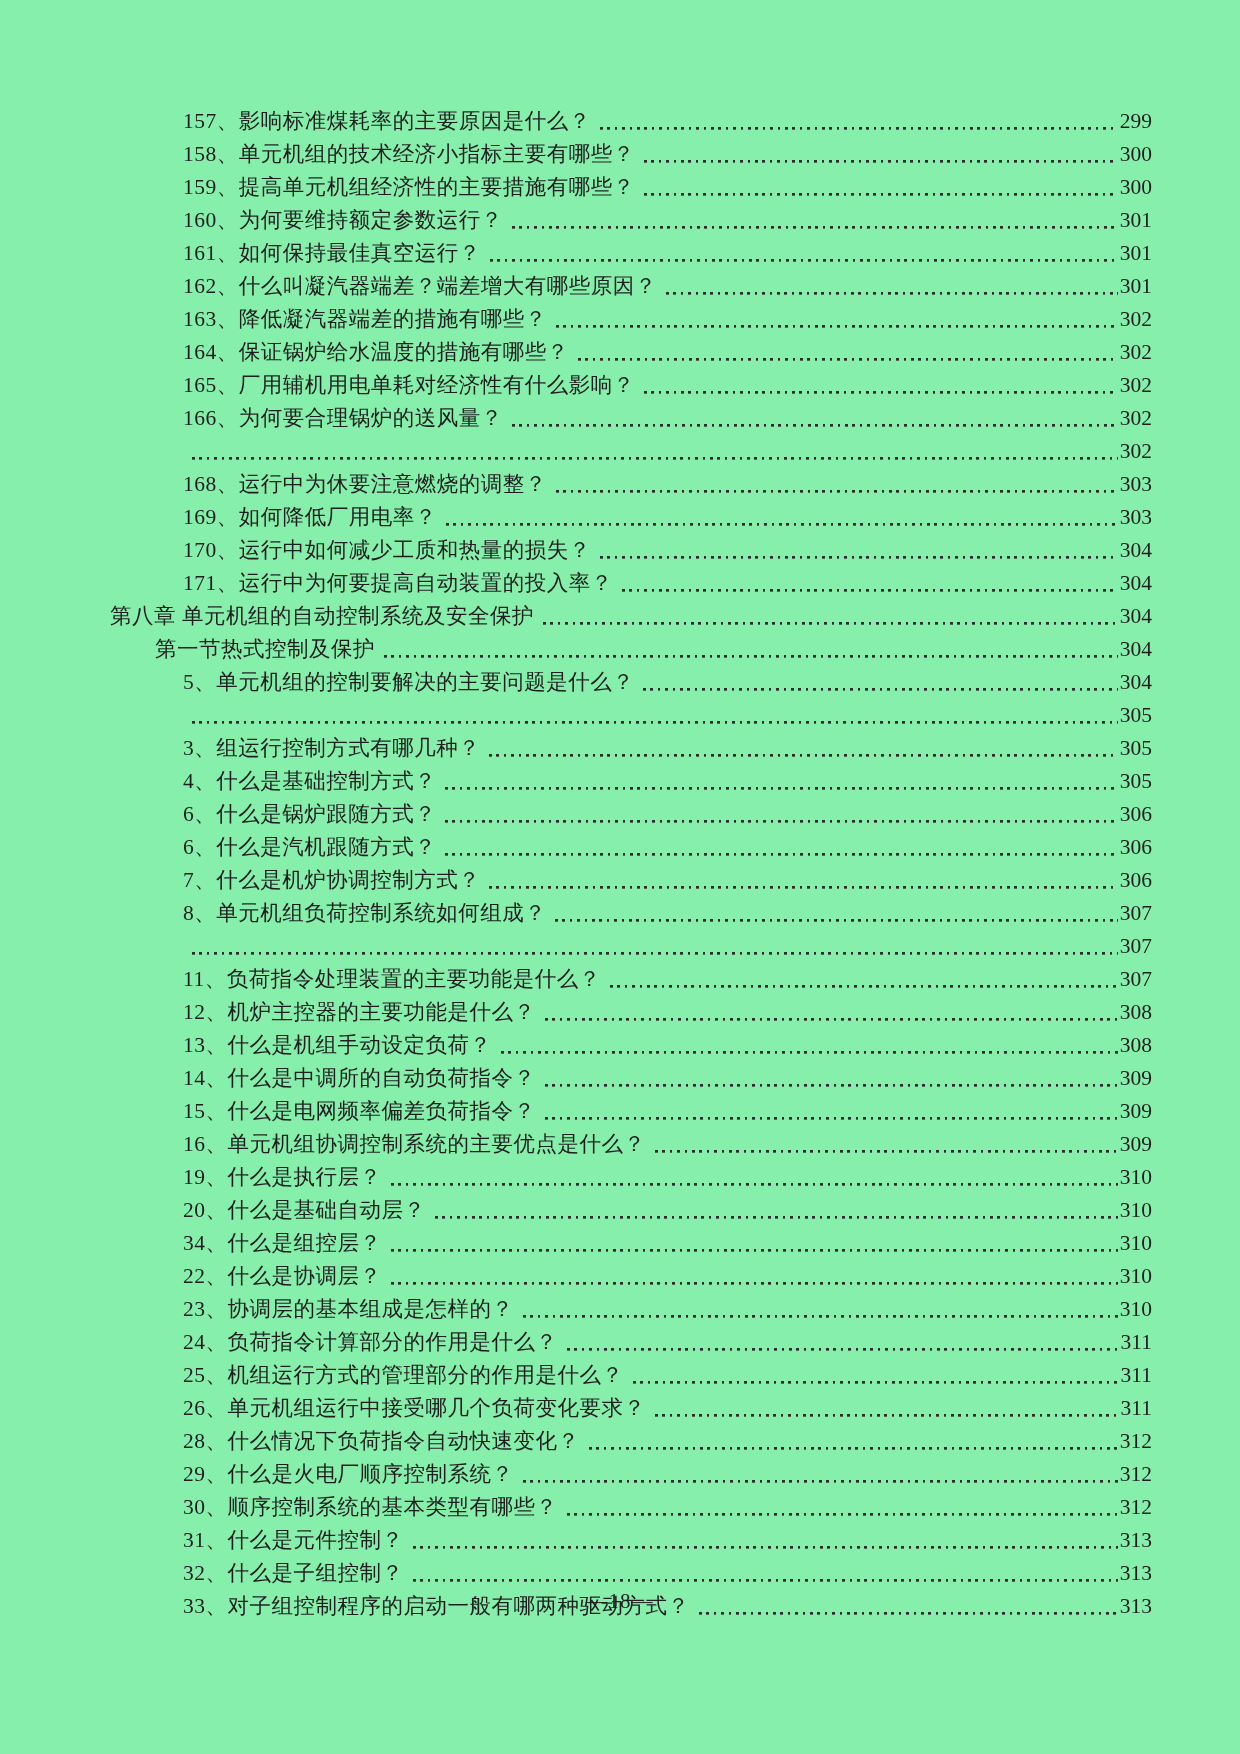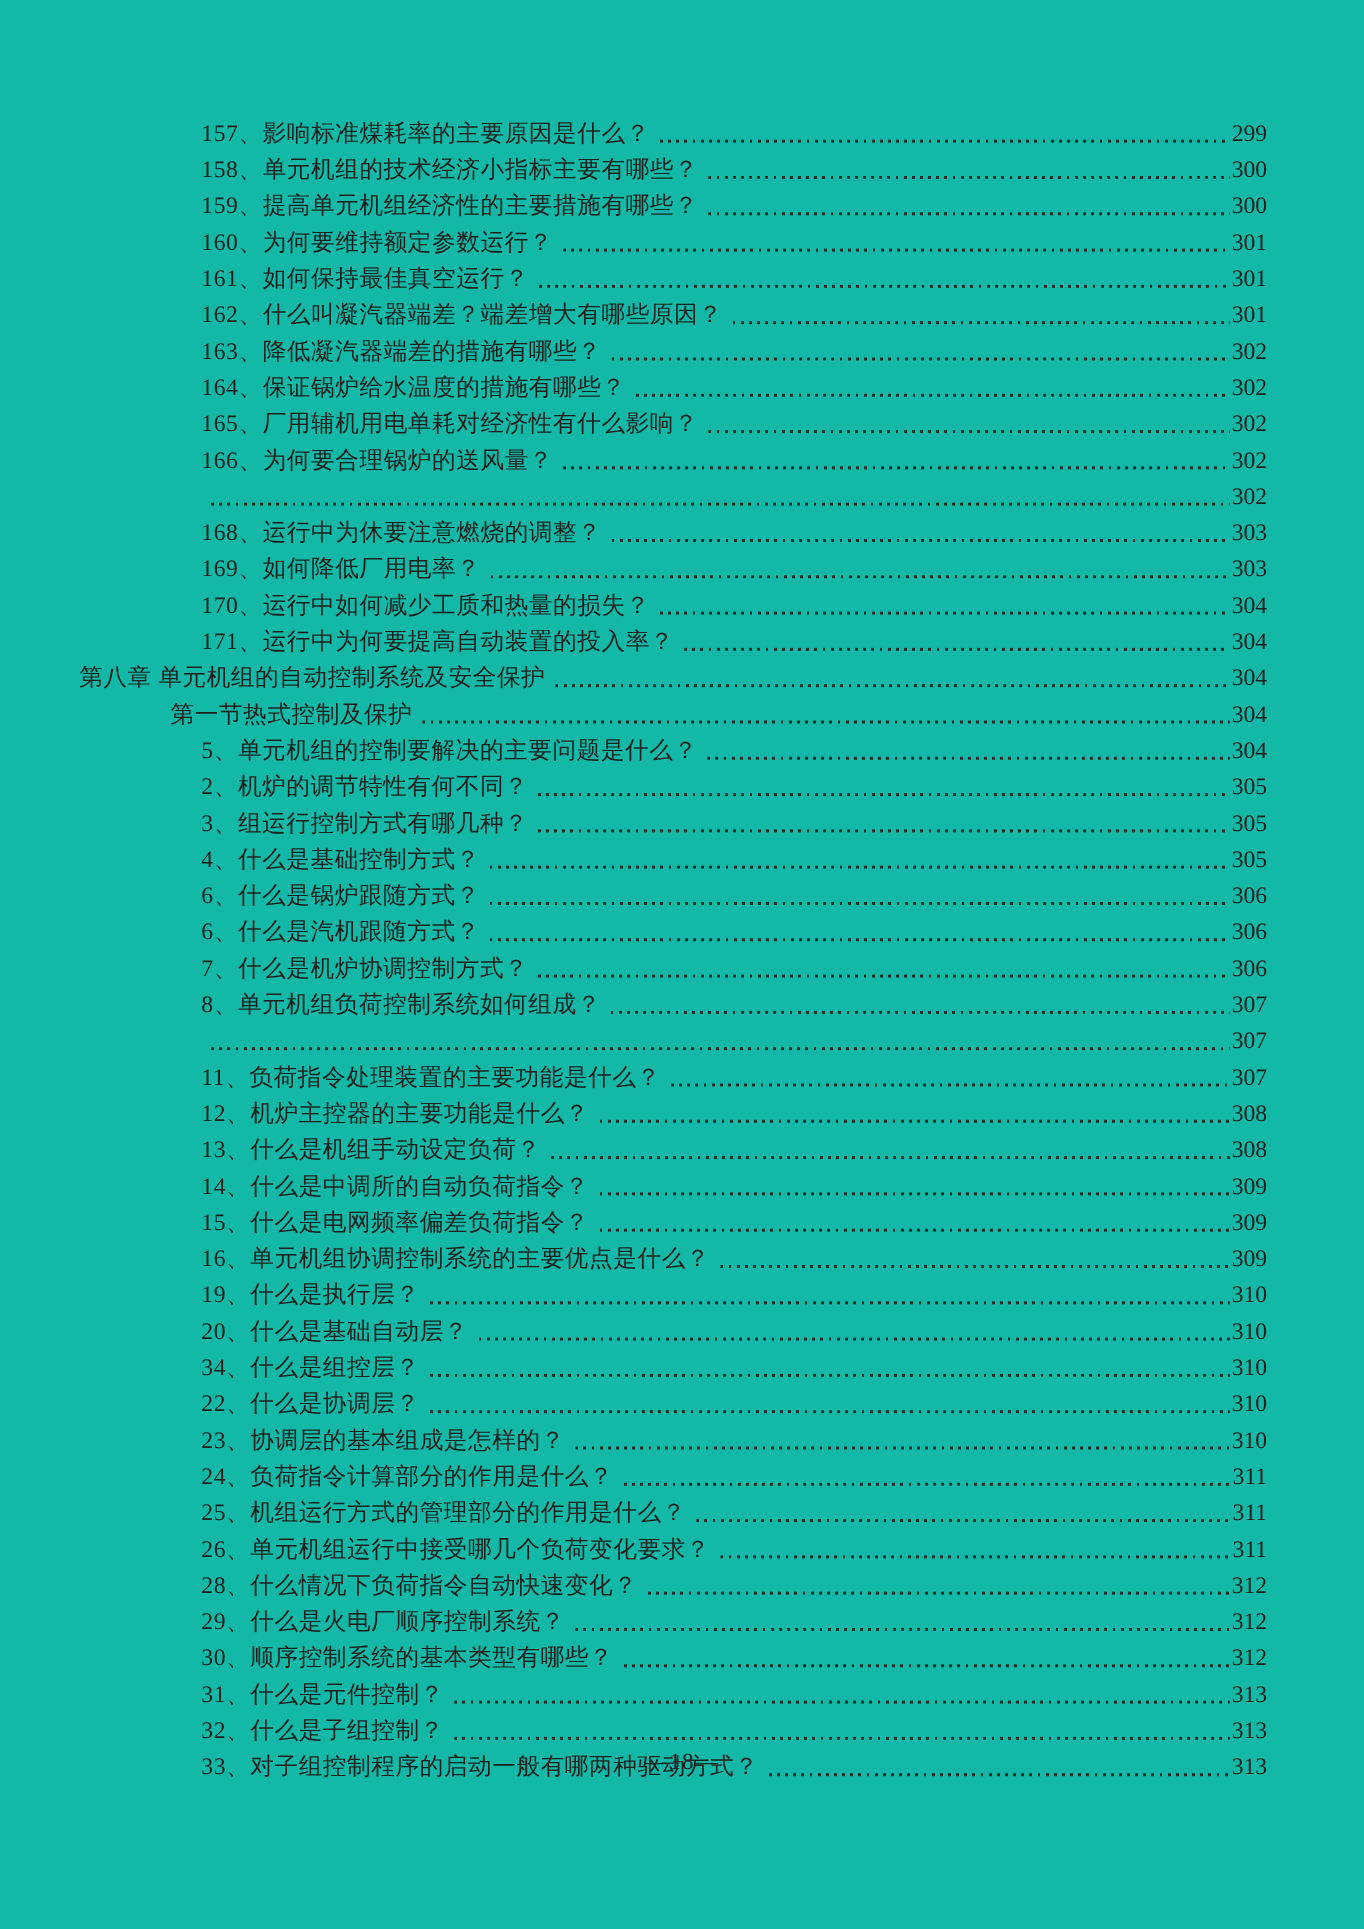--- a/index.html
+++ b/index.html
@@ -4,21 +4,21 @@
 <style>
   html, body {
     margin: 0;
     padding: 0;
     background: #ffffff;
   }
   .page {
     position: relative;
     width: 1240px;
     height: 1754px;
-    background: #14b8a6;
+    background: #86efac;
     overflow: hidden;
     font-family: "Liberation Serif", "DejaVu Serif", serif;
     color: #1f1f1f;
   }
   .toc {
     position: absolute;
     top: 104px;
     left: 0;
     width: 1152px;
   }
@@ -26,21 +26,21 @@
     display: flex;
     height: 33px;
     overflow: hidden;
   }
   .row .label {
     white-space: nowrap;
     line-height: 34px;
     font-size: 21.5px;
     letter-spacing: 0.5px;
   }
-  .lvl-chapter { padding-left: 72px; }
+  .lvl-chapter { padding-left: 110px; }
   .lvl-section { padding-left: 155px; }
   .lvl-item    { padding-left: 183px; }
   .leader {
     flex: 1;
     min-width: 18px;
     margin-left: 9px;
     margin-right: 2px;
     background-image: repeating-linear-gradient(
       to right,
       #2c2c2c 0, #2c2c2c 2.6px,
@@ -153,21 +153,20 @@
     <span class="label">第一节热式控制及保护</span>
     <span class="leader"></span>
     <span class="pagenum">304</span>
   </div>
       <div class="row lvl-item">
     <span class="label">5、单元机组的控制要解决的主要问题是什么？</span>
     <span class="leader"></span>
     <span class="pagenum">304</span>
   </div>
       <div class="row lvl-item">
-    <span class="label">2、机炉的调节特性有何不同？</span>
     <span class="leader"></span>
     <span class="pagenum">305</span>
   </div>
       <div class="row lvl-item">
     <span class="label">3、组运行控制方式有哪几种？</span>
     <span class="leader"></span>
     <span class="pagenum">305</span>
   </div>
       <div class="row lvl-item">
     <span class="label">4、什么是基础控制方式？</span>

